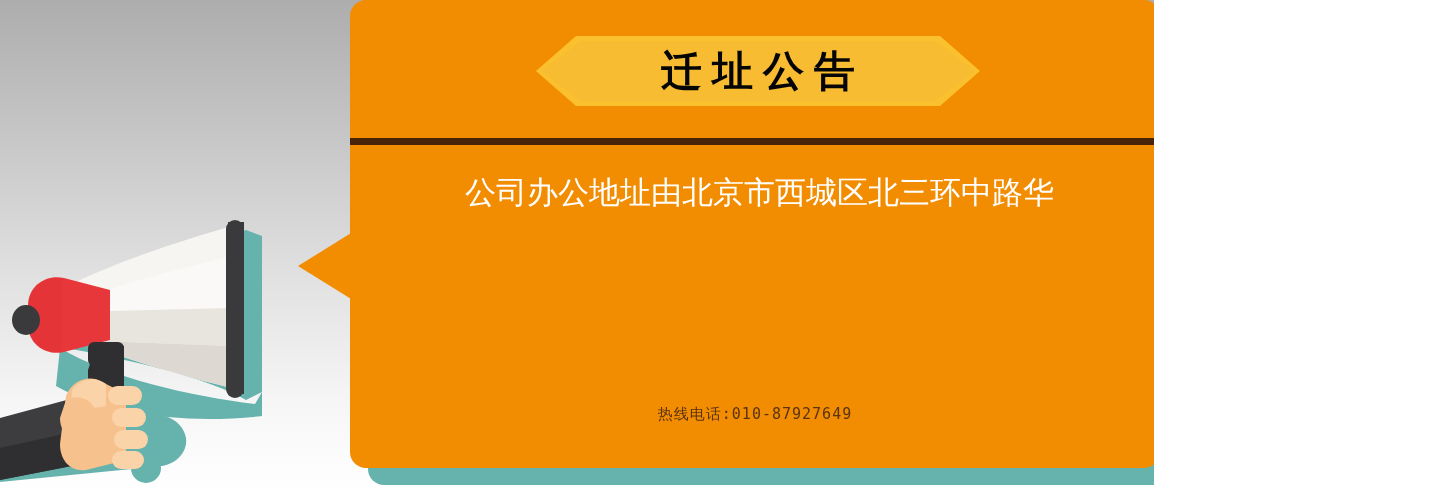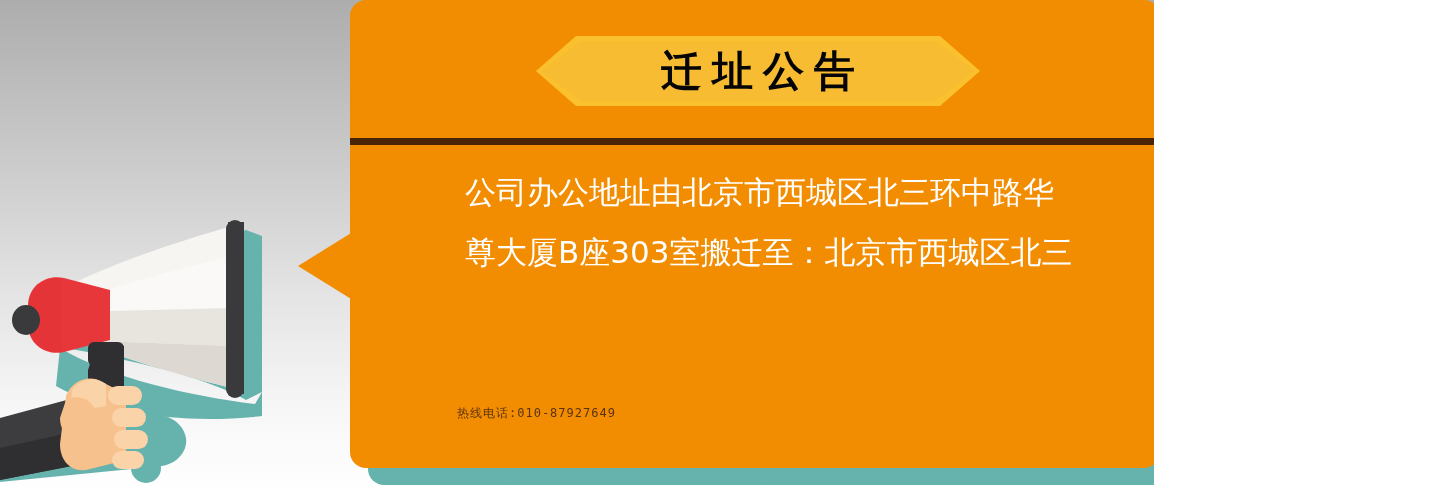--- a/index.html
+++ b/index.html
@@ -123,28 +123,28 @@
     line-height: 60px;
     font-family: "DejaVu Sans", "Liberation Sans", sans-serif;
     letter-spacing: 0px;
     margin-left: 21px;
   }
   .body-line { white-space: nowrap; }
 
   
   .footer {
     position: absolute;
-    left: 457px;
+    left: 430px;
     top: 405px;
     width: 650px;
     display: flex;
-    justify-content: space-between;
+    justify-content: center;
     align-items: center;
     color: #5a3310;
-    font-size: 12px;
+    font-size: 15px;
     letter-spacing: 1px;
     font-family: "DejaVu Sans Mono", "Liberation Mono", monospace;
   }
 
   
   .megaphone-wrap {
     position: absolute;
     left: 0px;
     top: 180px;
     width: 310px;
@@ -217,20 +217,19 @@
   <div class="bubble-tail"></div>
 
   <div class="title-banner"></div>
   <div class="title-banner-inner"></div>
   <div class="title-text">迁址公告</div>
 
   <div class="divider"></div>
 
   <div class="body-text">
     <div class="body-line">公司办公地址由北京市西城区北三环中路华</div>
-    <div class="body-line">尊大厦B座303室搬迁至：北京市西城区北三</div>
   </div>
 
   <div class="footer">
     <span>热线电话:010-87927649</span>
   </div>
 
 </div>
 
 </body></html>

